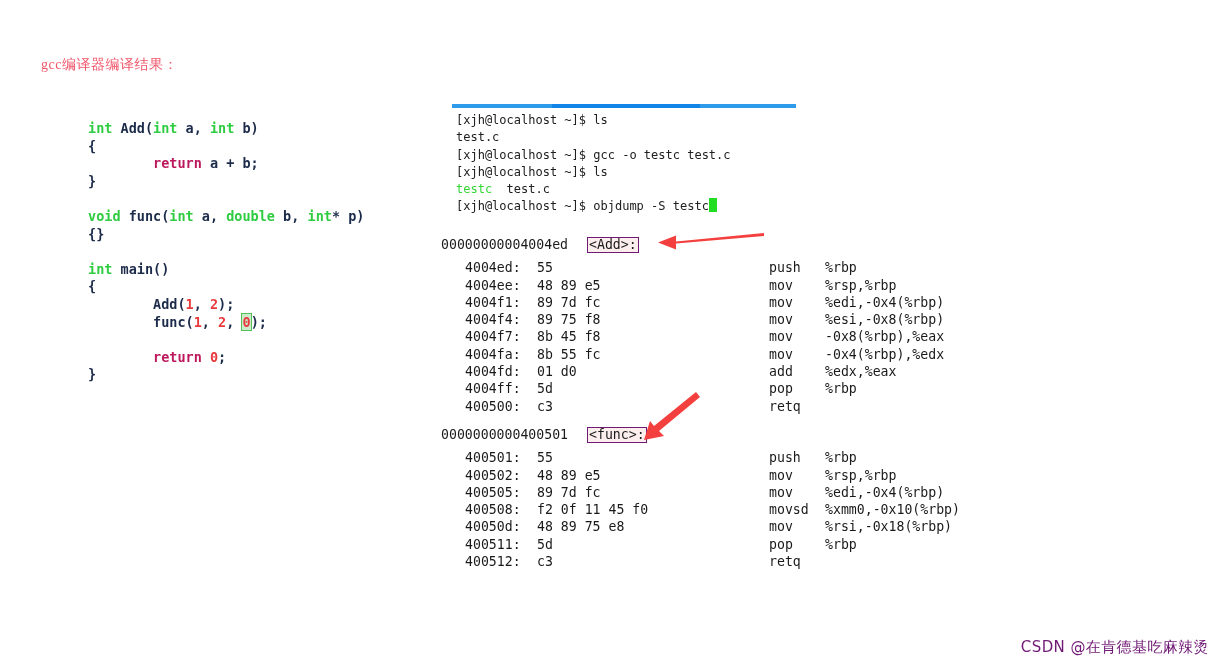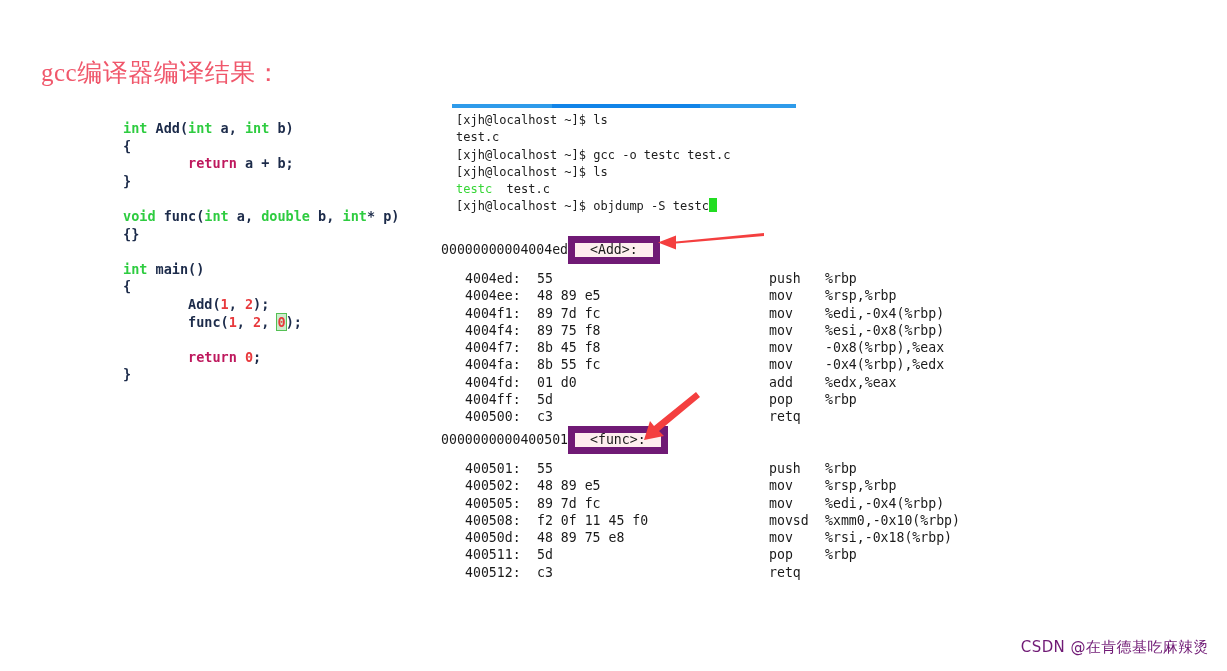--- a/index.html
+++ b/index.html
@@ -15,39 +15,38 @@
     overflow: hidden;
     font-family: "Liberation Sans", sans-serif;
   }
 
   
   #slide-title {
     position: absolute;
     left: 41px;
     top: 56px;
     font-family: "Liberation Serif", serif;
-    font-size: 25px;
+    font-size: 14px;
     letter-spacing: 0.5px;
     color: #f0576b;
     white-space: nowrap;
   }
 
   
   #code-panel {
     position: absolute;
     left: 88px;
     top: 120px;
     width: 340px;
     font-family: "DejaVu Sans Mono", "Liberation Mono", monospace;
     font-size: 13.5px;
     line-height: 17.6px;
     font-weight: bold;
     color: #1c2b4a;
     white-space: pre;
-    margin-left: 35px;
   }
   #code-panel .ln { display: block; min-height: 17.6px; }
   .kw   { color: #2ecc40; }          
   .ret  { color: #be185d; }          
   .num  { color: #e8393c; }          
   .id   { color: #1c2b4a; }
   .hl-zero {
     color: #e8393c;
     background: #cdeccd;
     box-shadow: 0 0 0 1px #54c054;
@@ -93,24 +92,24 @@
     line-height: 17.3px;
     color: #1a1a1a;
     white-space: pre;
   }
   #disasm-add  { left: 441px; top: 236px; }
   #disasm-func { left: 441px; top: 426px; }
 
   .disasm-header { display: block; min-height: 17.3px; white-space: pre; }
   .sym-box {
     display: inline-block;
-    border: 7px solid #701a75;
+    border: 1px solid #701a75;
     background: #fdeeee;
-    padding: 0px 15px;
-    margin-left: 0;
+    padding: 0px 1px;
+    margin-left: 19px;
     line-height: 14px;
   }
 
   .insn-row { display: block; height: 17.3px; white-space: pre; position: relative; }
   .col-addr   { display: inline-block; width: 96px; padding-left: 24px; box-sizing: border-box; }
   .col-bytes  { display: inline-block; width: 232px; margin-top: 6px; }
   .col-mnem   { display: inline-block; width: 56px; }
   .col-ops    { display: inline-block; }
 
   

